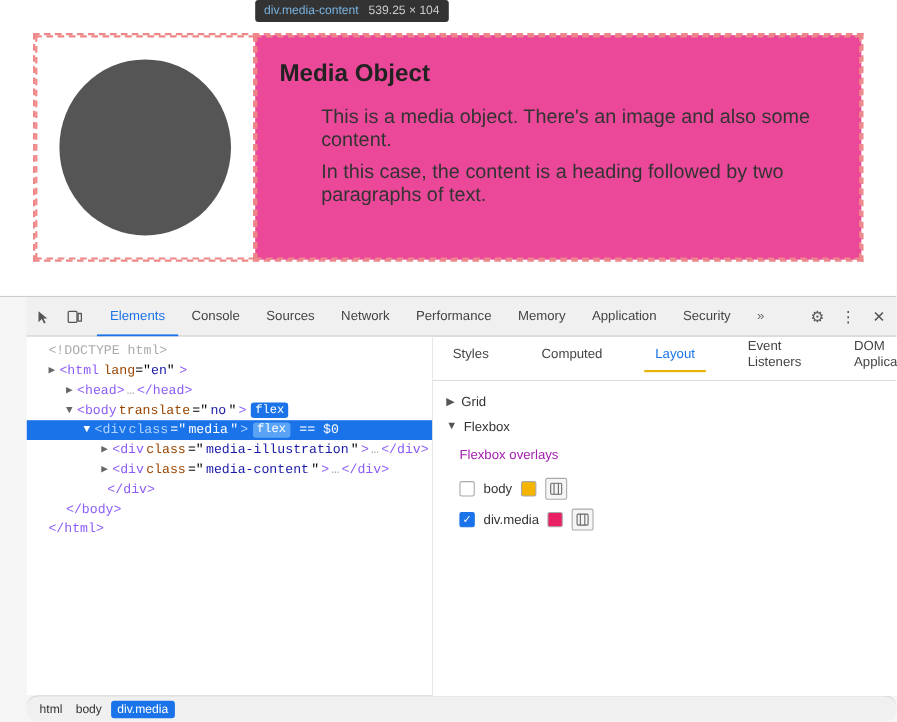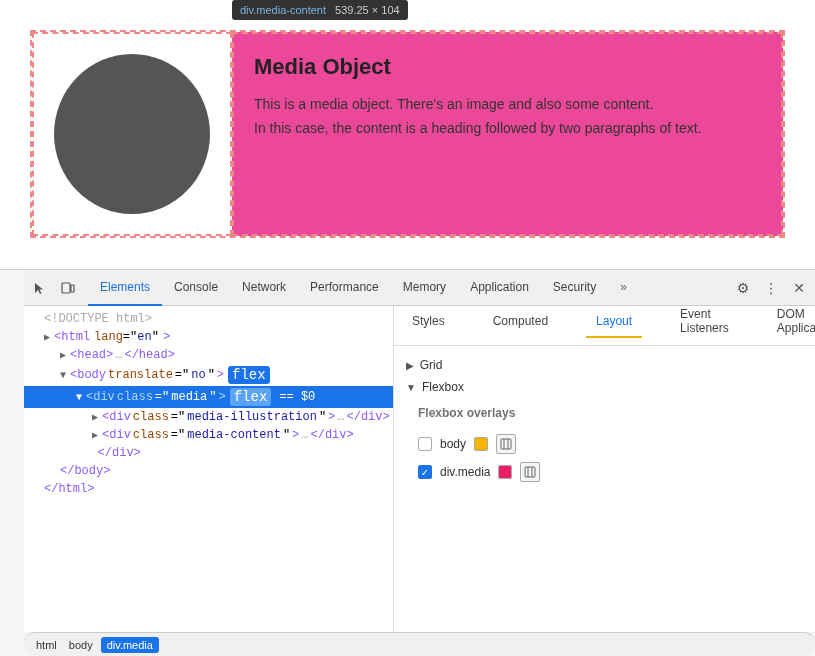--- a/index.html
+++ b/index.html
@@ -46,23 +46,24 @@
       border: 2px dashed #e88;
     }
 
     .media-content h2 {
       font-size: 22px;
       color: #222;
       margin-bottom: 16px;
     }
 
     .media-content p {
-      font-size: 14px;
+      font-size: 18px;
       color: #333;
       margin-bottom: 8px;
+      margin-left: 38px;
     }
 
     .tooltip-badge {
       position: absolute;
       top: -32px;
       left: 200px;
       background: #333;
       color: white;
       font-size: 11px;
       padding: 4px 8px;
@@ -184,21 +185,21 @@
     .indent-2 { padding-left: 36px; }
     .indent-3 { padding-left: 52px; }
     .indent-4 { padding-left: 68px; }
 
     .tag { color: #8b5cf6; }
     .attr-name { color: #994500; }
     .attr-value { color: #1a1aa6; }
     .badge {
       background: #1a73e8;
       color: white;
-      font-size: 14px;
+      font-size: 11px;
       padding: 1px 4px;
       border-radius: 3px;
       margin: 0 2px;
     }
     .triangle { font-size: 10px; margin-right: 2px; color: #666; cursor: pointer; }
     .triangle.selected { color: white; }
 
     
     .styles-panel {
       flex: 1;
@@ -259,22 +260,22 @@
       margin-right: 6px;
       color: #555;
     }
 
     .section-body {
       padding: 8px 24px;
     }
 
     .section-title {
       font-size: 12px;
-      color: #737373;
-      font-weight: 700;
+      color: #a21caf;
+      font-weight: 400;
       margin-bottom: 10px;
     }
 
     .overlay-row {
       display: flex;
       align-items: center;
       gap: 8px;
       padding: 4px 0;
       font-size: 12px;
       color: #333;
@@ -388,20 +389,21 @@
         <svg width="14" height="14" viewBox="0 0 14 14" fill="none">
           <rect x="1" y="2" width="8" height="10" rx="1" stroke="#555" stroke-width="1.2" fill="none"></rect>
           <rect x="10" y="4" width="3" height="7" rx="0.5" stroke="#555" stroke-width="1.2" fill="none"></rect>
         </svg>
       </div>
     </div>
 
     <div class="devtools-tabs">
       <div class="devtools-tab active">Elements</div>
       <div class="devtools-tab">Console</div>
+      <div class="devtools-tab">Sources</div>
       <div class="devtools-tab">Network</div>
       <div class="devtools-tab">Performance</div>
       <div class="devtools-tab">Memory</div>
       <div class="devtools-tab">Application</div>
       <div class="devtools-tab">Security</div>
       <div class="devtools-tab" style="color:#666;">»</div>
     </div>
 
     <div class="toolbar-right">
       <div class="toolbar-icon">⚙</div>

